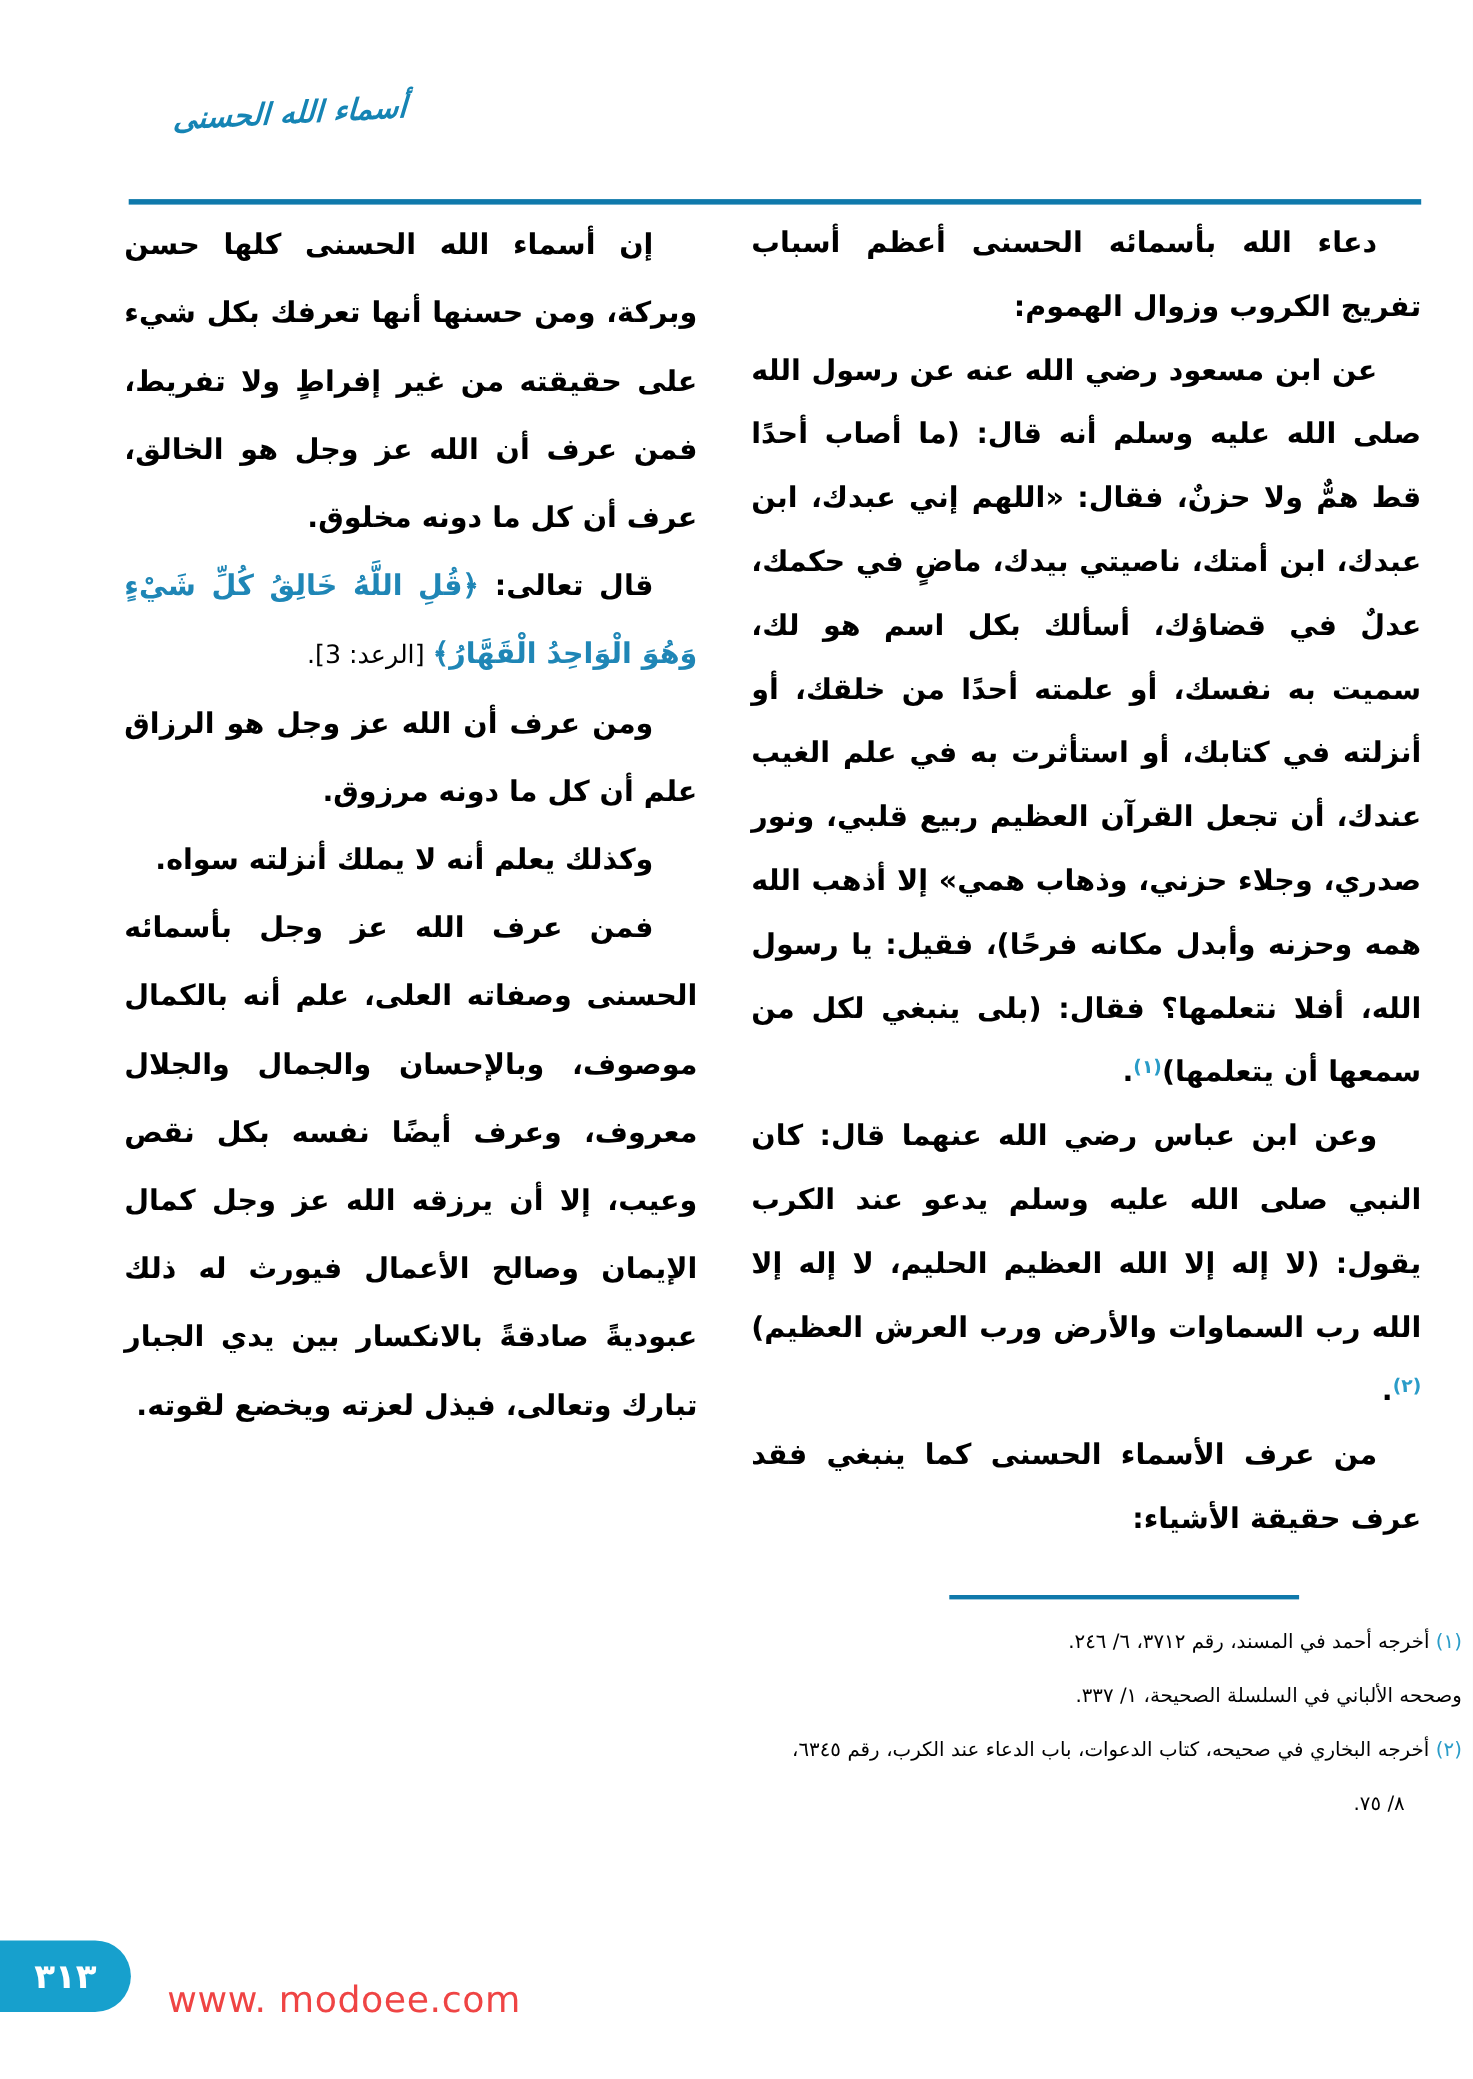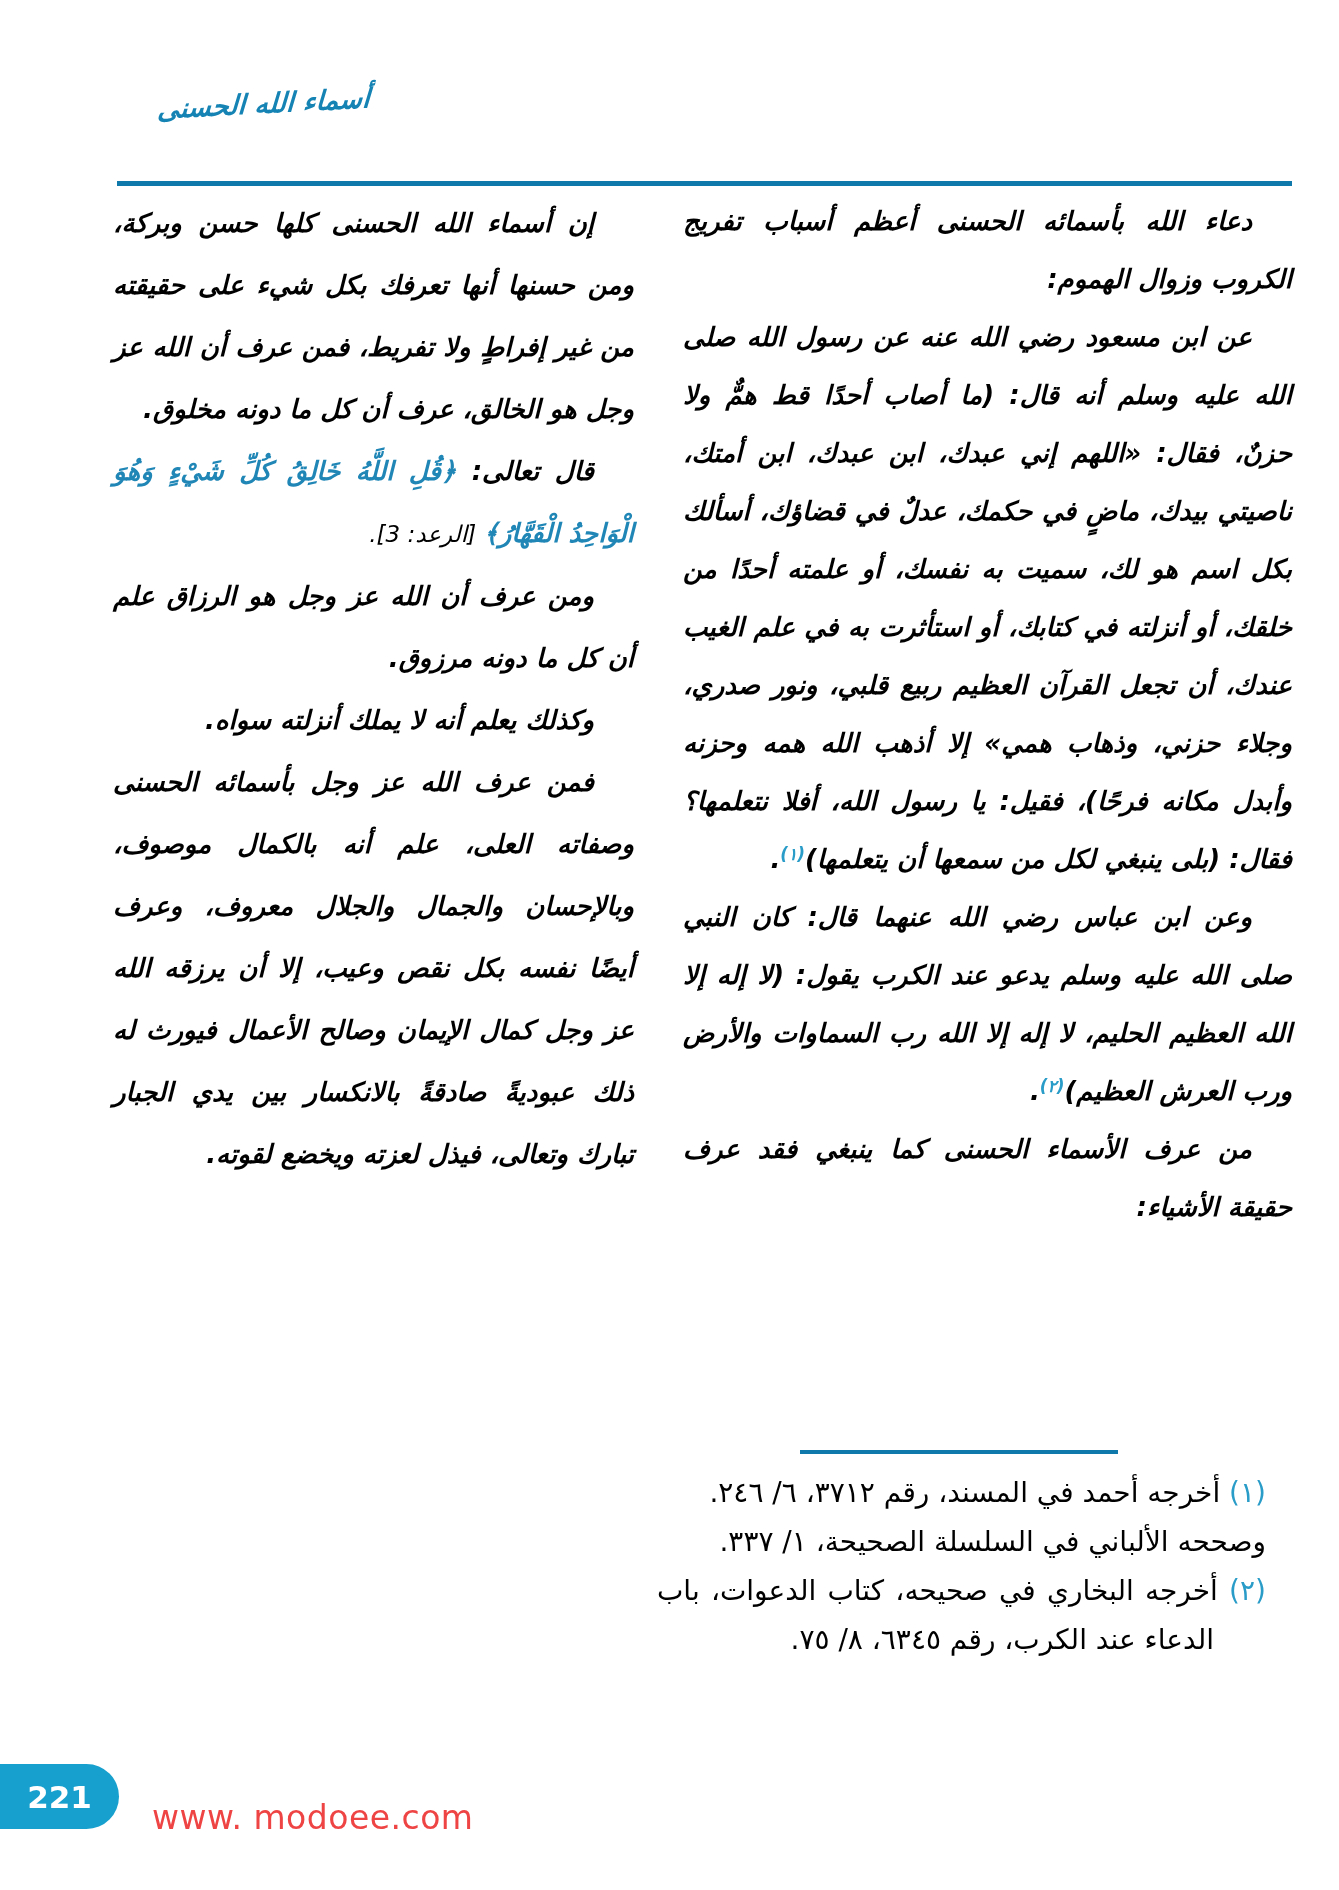--- a/index.html
+++ b/index.html
@@ -28,36 +28,36 @@
     width:1175px;height:5px;
     background:#0f79ab;
   }
   
   .col{
     position:absolute;top:192px;
     text-align:justify;
     font-weight:bold;
     color:#000;
   }
-  .col p{margin:0;text-indent:40px;font-style:italic;}
+  .col p{margin:0;text-indent:40px;}
   .col-right{left:683px;width:609px;font-size:26px;line-height:58px;}
   .col-left{left:113px;width:521px;font-size:26px;line-height:62px;}
   .quran{color:#1f86b6;}
   .vref{font-weight:normal;font-size:23px;}
   .fnref{
     color:#2a9cc8;
     font-size:17px;
     vertical-align:8px;
     font-weight:bold;
     line-height:0;
   }
   
   .footnotes{
-    position:absolute;top:1450px;left:657px;width:609px;
-    font-size:28px;font-weight:normal;line-height:49px;
+    position:absolute;top:1450px;left:720px;width:609px;
+    font-size:18px;font-weight:normal;line-height:49px;
     text-align:justify;
   }
   .fn-rule{
     width:318px;height:4px;background:#0f79ab;
     margin:0 148px 14px 0;
   }
   .fn-p{margin:0;padding-right:52px;text-indent:-52px;}
   .fn-p.fn-extra{padding-right:0;text-indent:0;}
   .fn-marker{color:#2a9cc8;}
   
@@ -107,17 +107,17 @@
     <div>
       <p class="fn-p"><span class="fn-marker">(١)</span> <span>أخرجه أحمد في المسند، رقم ٣٧١٢، ٦/ ٢٤٦.</span></p>
       <p class="fn-p fn-extra">وصححه الألباني في السلسلة الصحيحة، ١/ ٣٣٧.</p>
     </div>
     <div>
       <p class="fn-p"><span class="fn-marker">(٢)</span> <span>أخرجه البخاري في صحيحه، كتاب الدعوات، باب الدعاء عند الكرب، رقم ٦٣٤٥، ٨/ ٧٥.</span></p>
     </div>
   </div>
 
   <div class="page-badge">
-    <span>221</span>
+    <span>٣١٣</span>
   </div>
   <div class="website">www. modoee.com</div>
 
 </div>
 
 </body></html>

